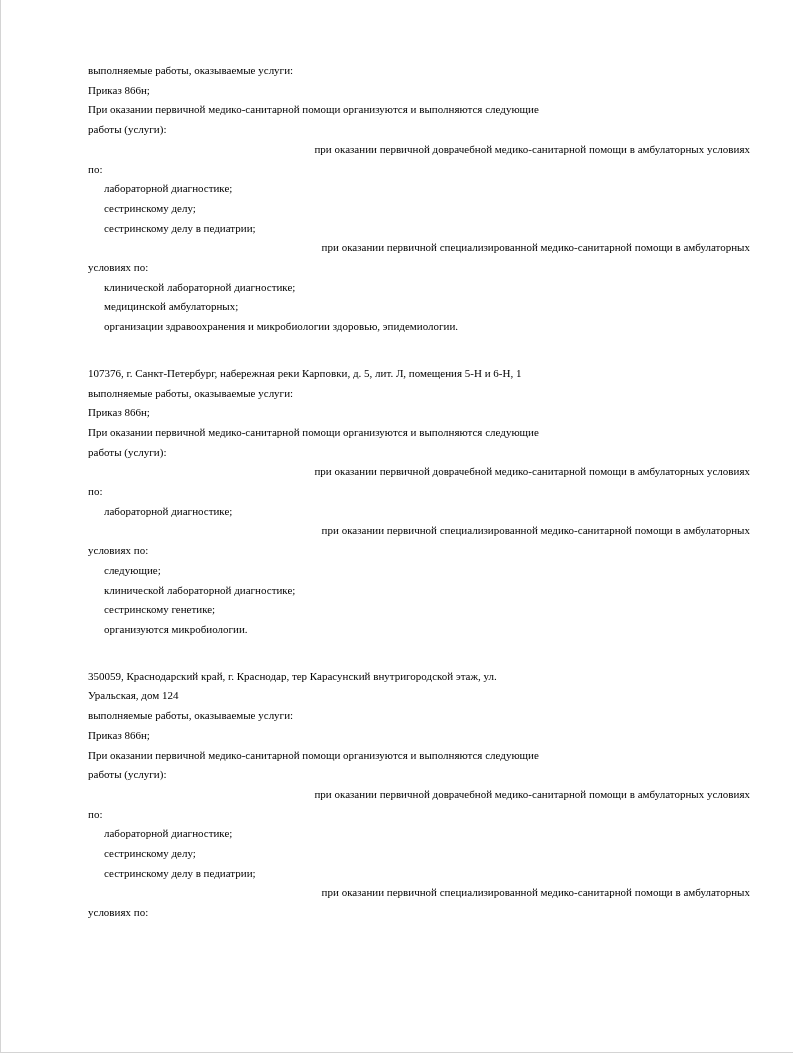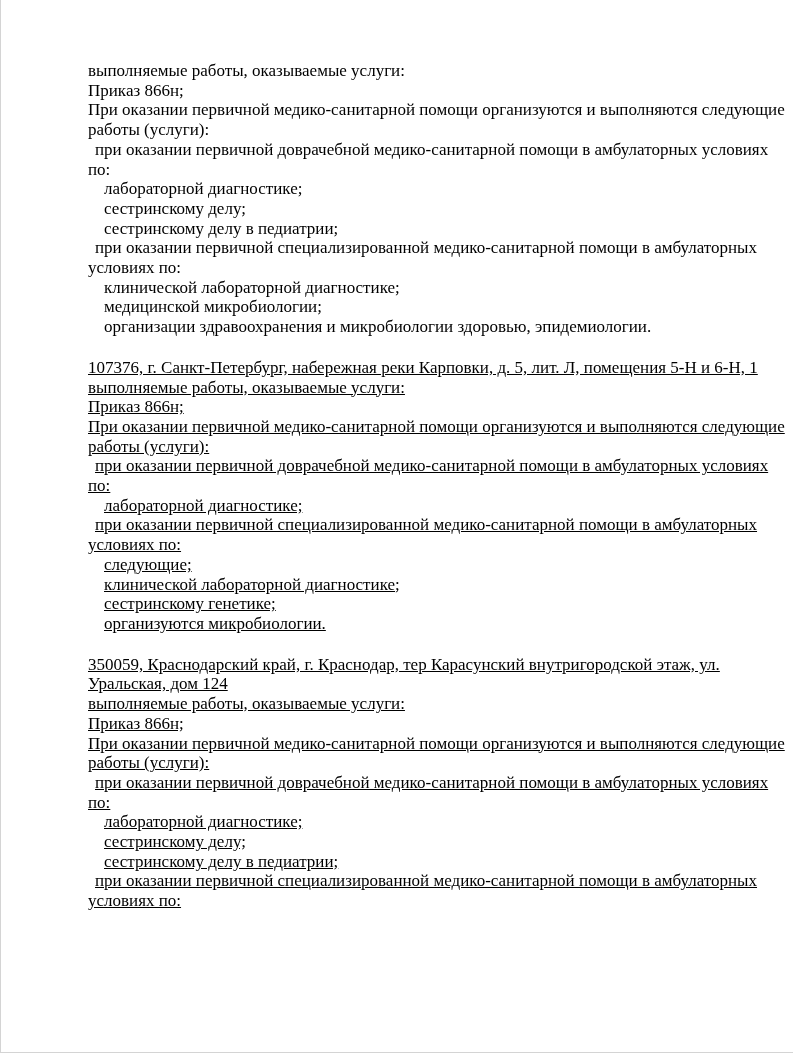--- a/index.html
+++ b/index.html
@@ -13,26 +13,26 @@
     box-sizing: border-box;
     overflow: hidden;
     font-family: "Liberation Serif", "DejaVu Serif", serif;
     color: #000000;
   }
   .content {
     position: absolute;
     left: 87px;
     top: 61px;
     width: 662px;
-    font-size: 17px;
+    font-size: 11px;
     line-height: 19.7px;
   }
-  .section + .section { margin-top: 21px; text-decoration: underline; }
+  .section + .section { margin-top: 27px; }
   .line { white-space: nowrap; }
-  .line[data-indent="1"] { padding-left: 7px; }
+  .line[data-indent="1"] { padding-left: 7px; text-align: right; }
   .line[data-indent="2"] { padding-left: 16px; }
 </style>
 </head>
 <body>
 
 <div class="page">
   <div class="content">
 
     <div class="section">
       <div class="line" data-indent="0">выполняемые работы, оказываемые услуги:</div>
@@ -40,21 +40,21 @@
       <div class="line" data-indent="0">При оказании первичной медико-санитарной помощи организуются и выполняются следующие</div>
       <div class="line" data-indent="0">работы (услуги):</div>
       <div class="line" data-indent="1">при оказании первичной доврачебной медико-санитарной помощи в амбулаторных условиях</div>
       <div class="line" data-indent="0">по:</div>
       <div class="line" data-indent="2">лабораторной диагностике;</div>
       <div class="line" data-indent="2">сестринскому делу;</div>
       <div class="line" data-indent="2">сестринскому делу в педиатрии;</div>
       <div class="line" data-indent="1">при оказании первичной специализированной медико-санитарной помощи в амбулаторных</div>
       <div class="line" data-indent="0">условиях по:</div>
       <div class="line" data-indent="2">клинической лабораторной диагностике;</div>
-      <div class="line" data-indent="2">медицинской микробиологии;</div>
+      <div class="line" data-indent="2">медицинской амбулаторных;</div>
       <div class="line" data-indent="2">организации здравоохранения и микробиологии здоровью, эпидемиологии.</div>
     </div>
 
     <div class="section">
       <div class="line" data-indent="0">107376, г. Санкт-Петербург, набережная реки Карповки, д. 5, лит. Л, помещения 5-Н и 6-Н, 1</div>
       <div class="line" data-indent="0">выполняемые работы, оказываемые услуги:</div>
       <div class="line" data-indent="0">Приказ 866н;</div>
       <div class="line" data-indent="0">При оказании первичной медико-санитарной помощи организуются и выполняются следующие</div>
       <div class="line" data-indent="0">работы (услуги):</div>
       <div class="line" data-indent="1">при оказании первичной доврачебной медико-санитарной помощи в амбулаторных условиях</div>

